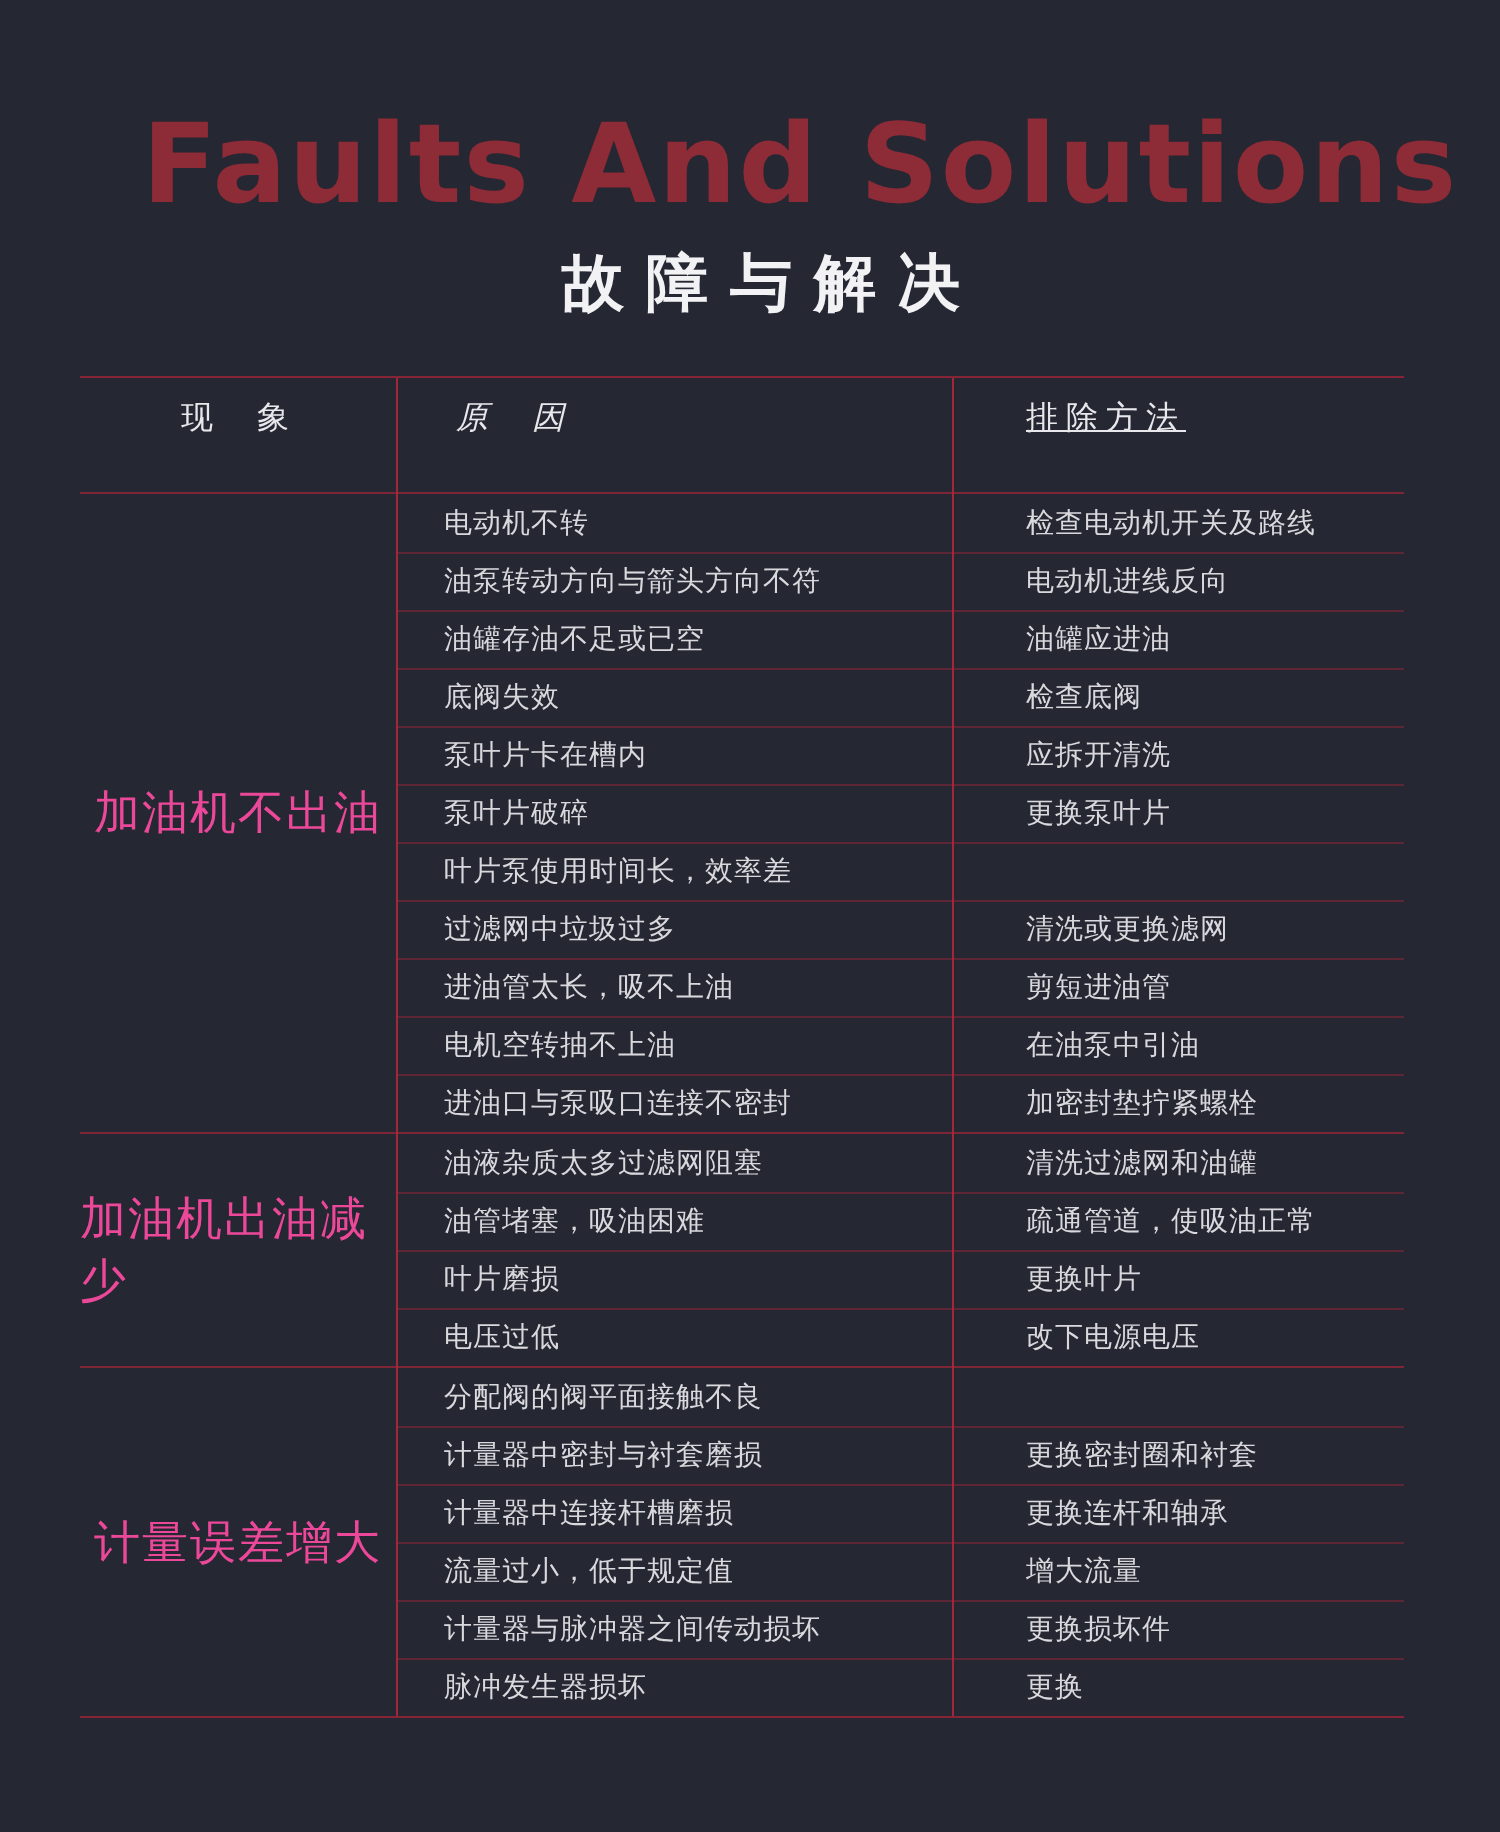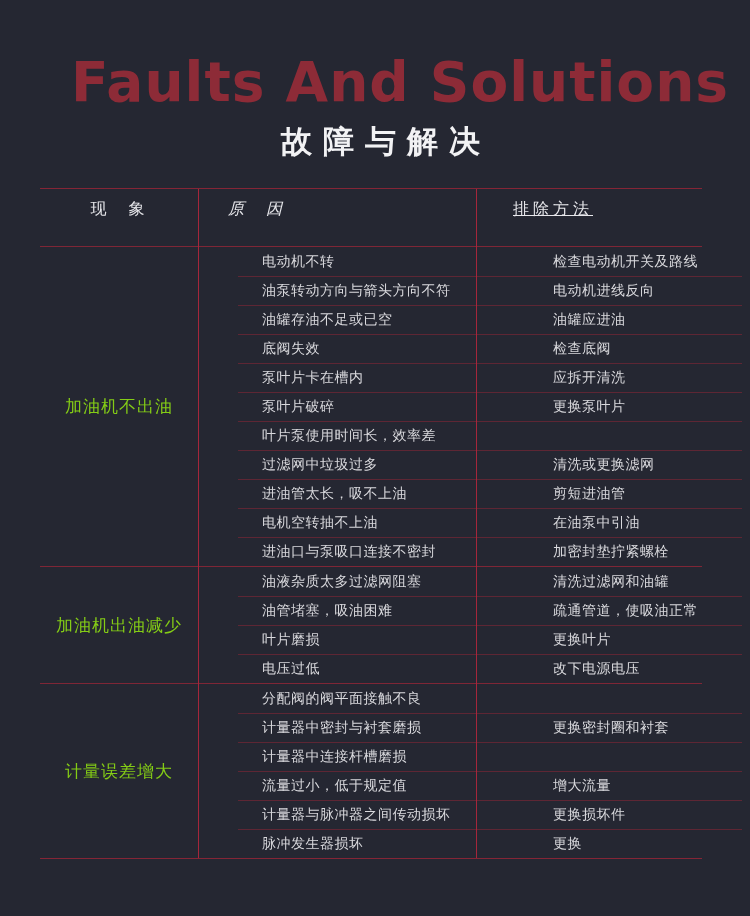--- a/index.html
+++ b/index.html
@@ -55,23 +55,23 @@
   .group{
     display:flex;
     border-top:1px solid rgba(165,38,56,.7);
   }
   .phen-cell{
     width:158px;flex:0 0 158px;
     display:flex;align-items:center;justify-content:center;
     box-sizing:border-box;
   }
   .phen-label{
-    font-size:17px;letter-spacing:1px;color:#84cc16;
-  }
-  .rows{flex:1 1 auto;margin-left:40px;}
+    font-size:23px;letter-spacing:1px;color:#ec4899;
+  }
+  .rows{flex:1 1 auto;}
   .row{
     display:flex;height:29px;box-sizing:border-box;
   }
   .row + .row{
     border-top:1px solid rgba(165,38,56,.45);
   }
   .cell{
     display:flex;align-items:center;
     box-sizing:border-box;
     font-size:14px;letter-spacing:.5px;color:#d9d9dd;
@@ -179,20 +179,21 @@
     <div class="rows">
             <div class="row">
     <div class="cell cause-cell">分配阀的阀平面接触不良</div>
   </div>
             <div class="row">
     <div class="cell cause-cell">计量器中密封与衬套磨损</div>
     <div class="cell sol-cell">更换密封圈和衬套</div>
   </div>
             <div class="row">
     <div class="cell cause-cell">计量器中连接杆槽磨损</div>
+    <div class="cell sol-cell">更换连杆和轴承</div>
   </div>
             <div class="row">
     <div class="cell cause-cell">流量过小，低于规定值</div>
     <div class="cell sol-cell">增大流量</div>
   </div>
             <div class="row">
     <div class="cell cause-cell">计量器与脉冲器之间传动损坏</div>
     <div class="cell sol-cell">更换损坏件</div>
   </div>
             <div class="row">

